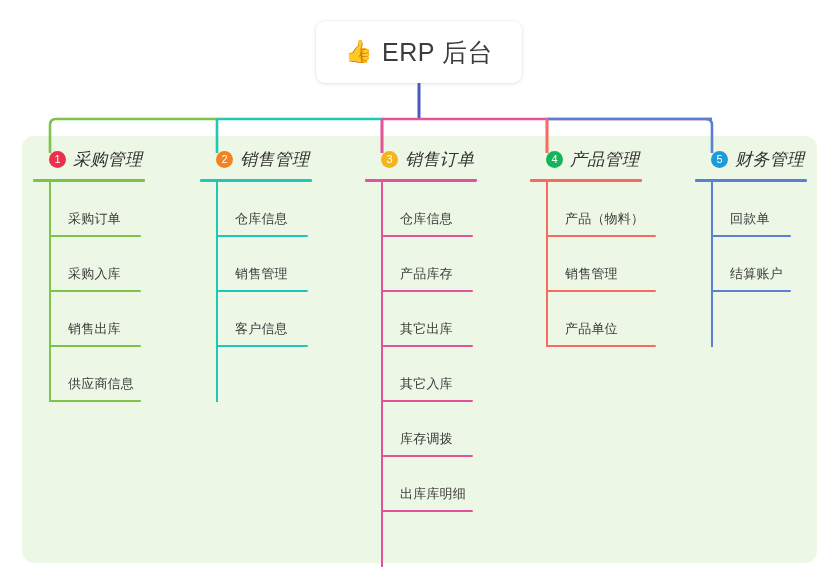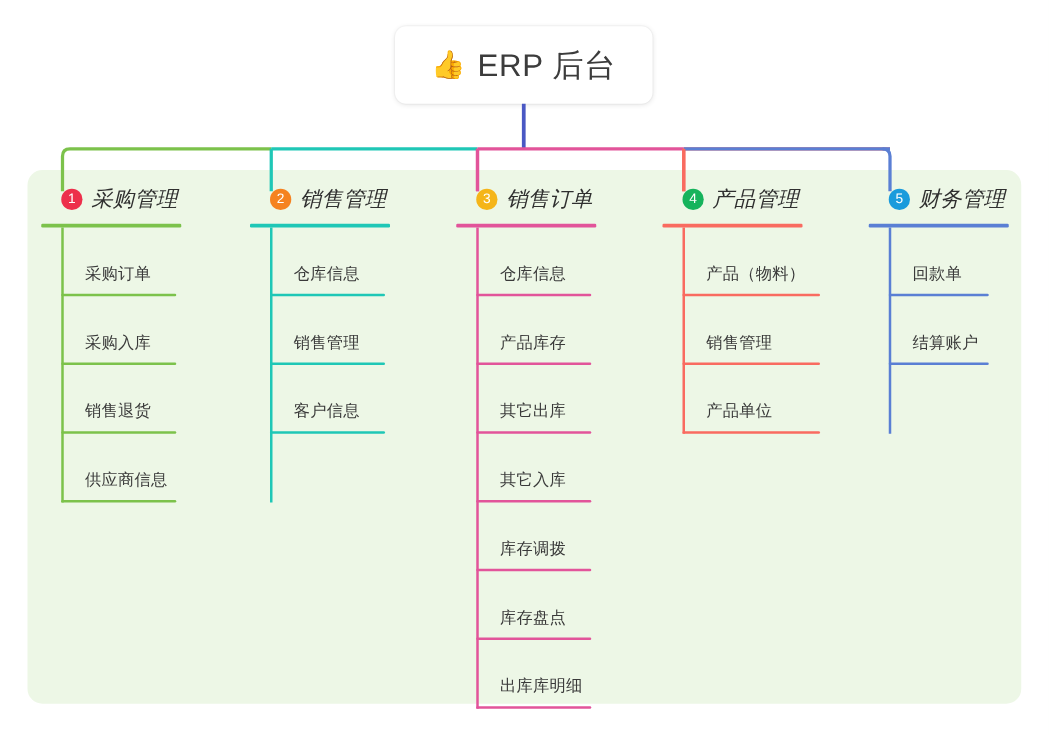--- a/index.html
+++ b/index.html
@@ -174,21 +174,21 @@
         <div class="spine" style="background: rgb(124, 194, 75); height: 220px;"></div>
         <div class="item">
           <span class="item-label">采购订单</span>
           <div class="item-rule" style="background: rgb(124, 194, 75); width: 92px;"></div>
         </div>
         <div class="item">
           <span class="item-label">采购入库</span>
           <div class="item-rule" style="background: rgb(124, 194, 75); width: 92px;"></div>
         </div>
         <div class="item">
-          <span class="item-label">销售退货</span>
+          <span class="item-label">销售出库</span>
           <div class="item-rule" style="background: rgb(124, 194, 75); width: 92px;"></div>
         </div>
         <div class="item">
           <span class="item-label">供应商信息</span>
           <div class="item-rule" style="background: rgb(124, 194, 75); width: 92px;"></div>
         </div>
       </div>
     </div>
     <div class="column" style="left: 200px;">
       <div class="col-head">
@@ -234,24 +234,20 @@
         </div>
         <div class="item">
           <span class="item-label">其它入库</span>
           <div class="item-rule" style="background: rgb(226, 84, 154); width: 92px;"></div>
         </div>
         <div class="item">
           <span class="item-label">库存调拨</span>
           <div class="item-rule" style="background: rgb(226, 84, 154); width: 92px;"></div>
         </div>
         <div class="item">
-          <span class="item-label">库存盘点</span>
-          <div class="item-rule" style="background: rgb(226, 84, 154); width: 92px;"></div>
-        </div>
-        <div class="item">
           <span class="item-label">出库库明细</span>
           <div class="item-rule" style="background: rgb(226, 84, 154); width: 92px;"></div>
         </div>
       </div>
     </div>
     <div class="column" style="left: 530px;">
       <div class="col-head">
         <span class="badge" style="background: rgb(22, 179, 92);">4</span>
         <span class="col-title">产品管理</span>
       </div>

